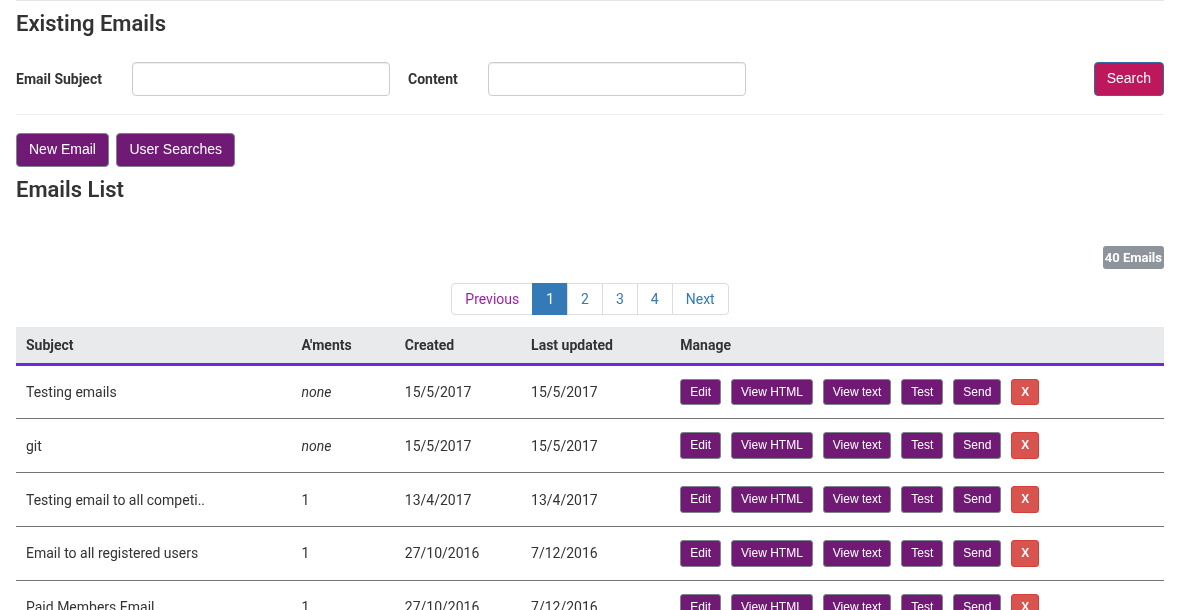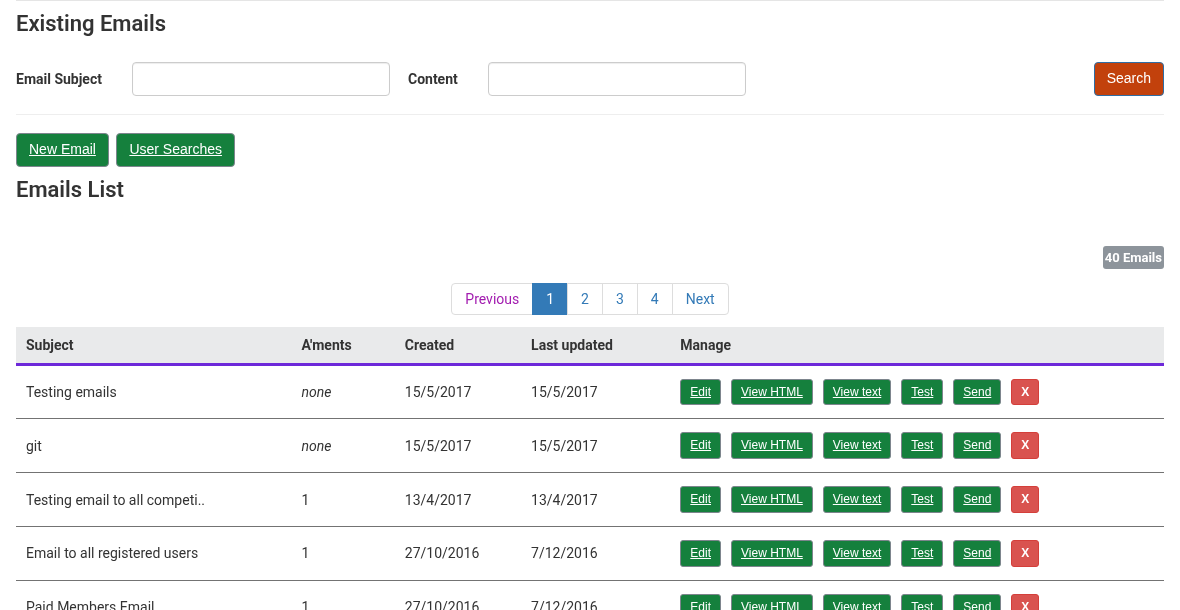--- a/index.html
+++ b/index.html
@@ -58,27 +58,26 @@
       padding: 6px 12px;
       font-size: 14px;
       border-radius: 4px;
       border: 1px solid transparent;
       cursor: pointer;
       line-height: 1.4;
       font-weight: 400;
       color: #fff;
     }
     .btn-primary {
-      background: #c2410c;
+      background: #be185d;
       border-color: #2e6da4;
     }
     .btn-secondary {
-      background: #15803d;
+      background: #701a75;
       border-color: #7d858d;
-      text-decoration: underline;
     }
     .btn-sm {
       padding: 4px 9px;
       font-size: 12px;
       border-radius: 3px;
     }
     .btn-danger {
       background: #d9534f;
       border-color: #d43f3a;
       font-weight: 700;

